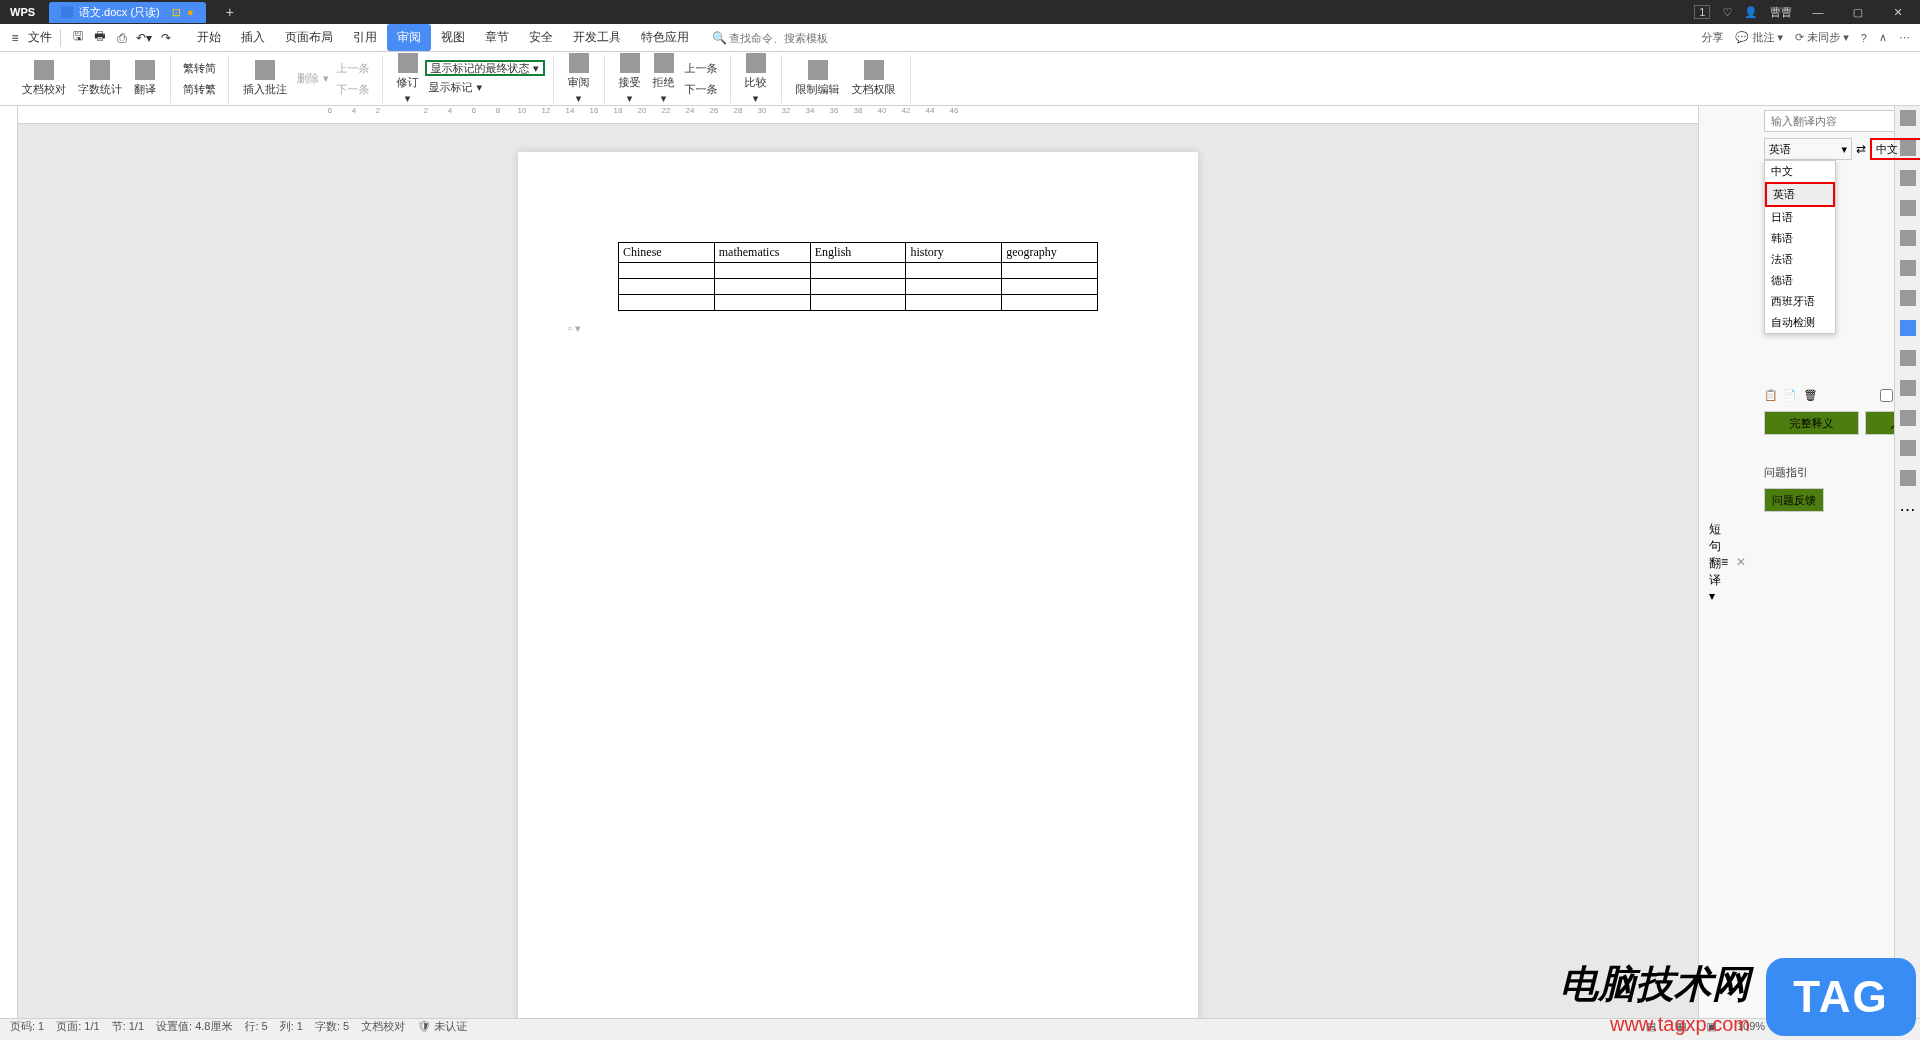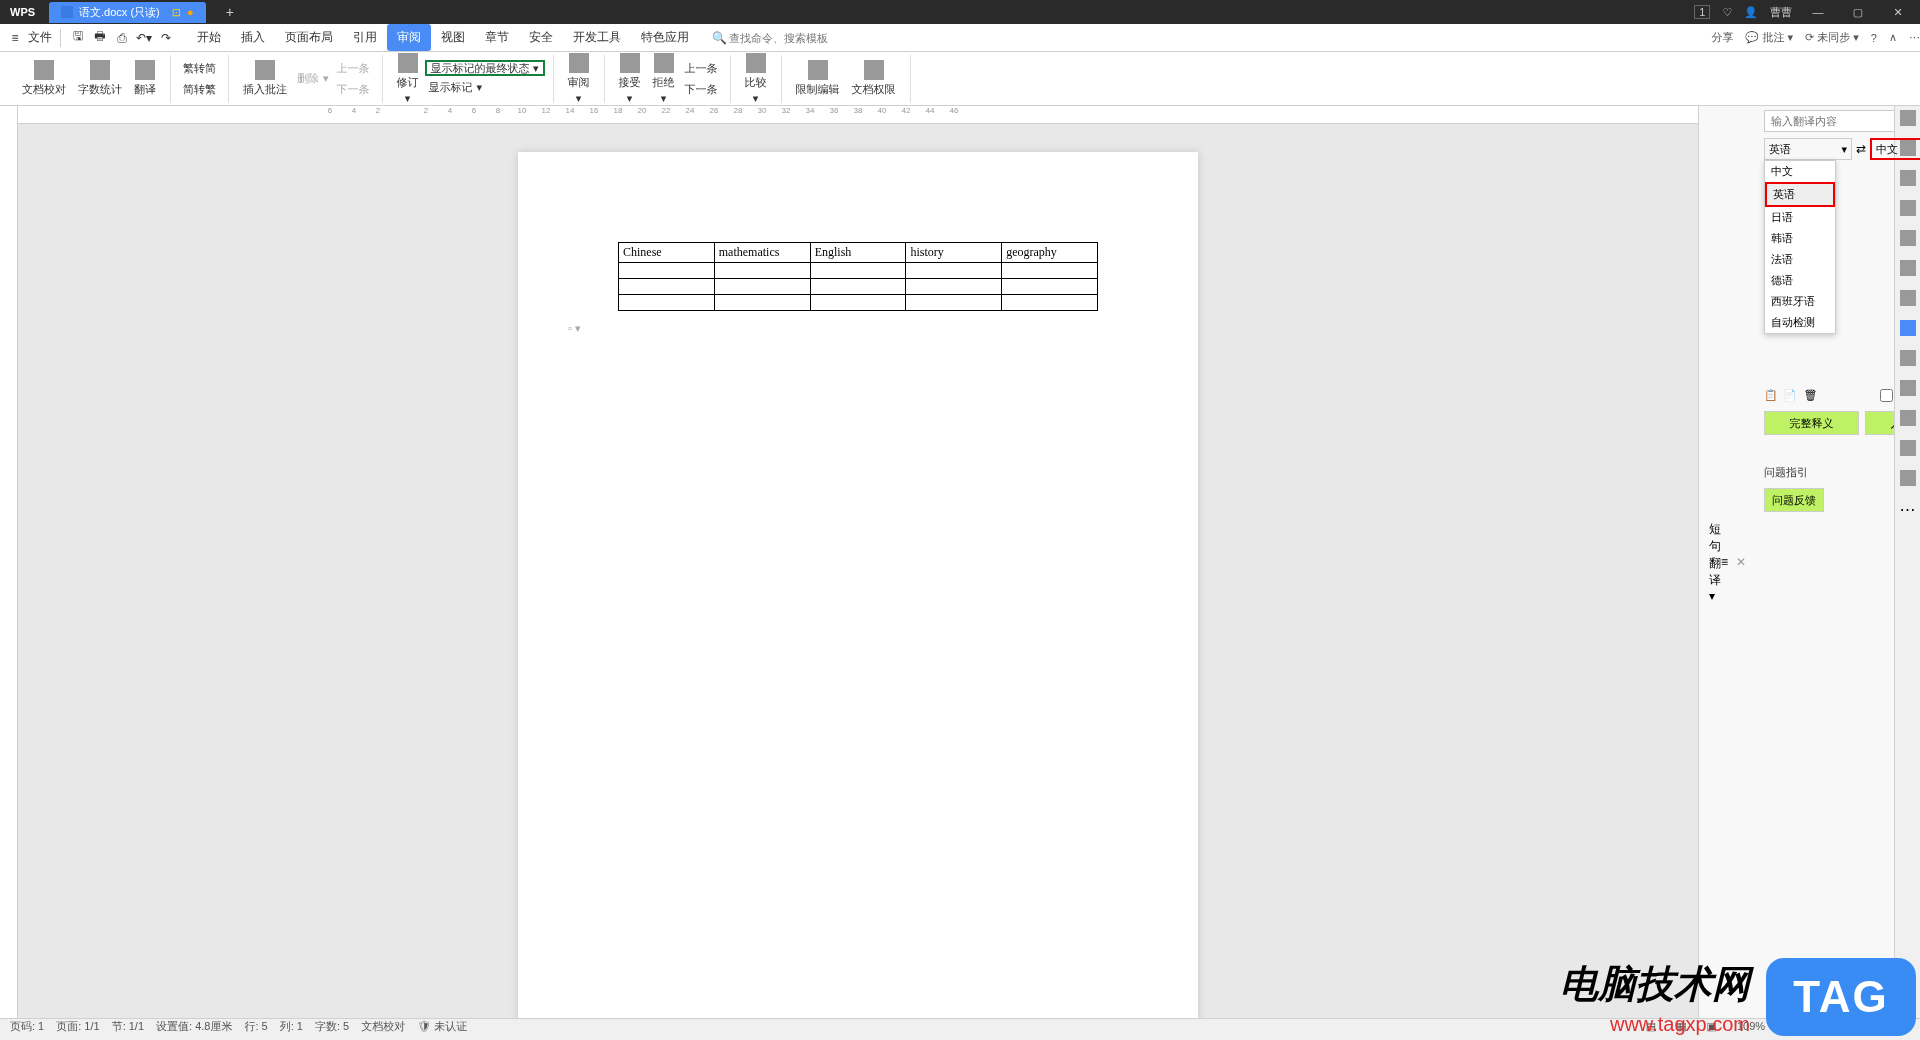--- a/index.html
+++ b/index.html
@@ -17,21 +17,21 @@
 .win-btn { width: 28px; text-align: center; }
 
 
 .menubar { height: 28px; background: #fff; border-bottom: 1px solid #d0d0d0; display: flex; align-items: center; font-size: 12px; color: #333; }
 .menu-left { display: flex; align-items: center; gap: 4px; padding-left: 6px; }
 .menu-icon { width: 18px; height: 18px; display: inline-flex; align-items: center; justify-content: center; cursor: pointer; }
 .menu-sep { width: 1px; height: 18px; background: #d0d0d0; margin: 0 4px; }
 .menu-tabs { display: flex; margin-left: 12px; }
 .menu-tab { padding: 5px 10px; cursor: pointer; }
 .menu-tab.active { background: #4a8cf5; color: #fff; border-radius: 3px; }
-.menu-right { margin-left: auto; display: flex; align-items: center; gap: 12px; font-size: 11px; color: #555; }
+.menu-right { margin-left: auto; display: flex; align-items: center; gap: 12px; padding-right: 10px; font-size: 11px; color: #555; }
 .menu-right span { cursor: pointer; }
 
 
 .ribbon { height: 54px; background: #fff; border-bottom: 1px solid #d0d0d0; display: flex; align-items: center; padding: 0 8px; font-size: 11px; color: #333; }
 .ribbon-group { display: flex; align-items: center; padding: 0 8px; border-right: 1px solid #e0e0e0; height: 48px; }
 .ribbon-btn-lg { display: flex; flex-direction: column; align-items: center; gap: 2px; cursor: pointer; padding: 0 6px; }
 .ribbon-btn-lg .icn { width: 20px; height: 20px; background: #999; }
 .ribbon-btn-sm { display: flex; align-items: center; gap: 4px; padding: 2px 4px; cursor: pointer; }
 .ribbon-vstack { display: flex; flex-direction: column; gap: 2px; }
 .ribbon-select { width: 120px; height: 16px; font-size: 11px; border: 2px solid #15803d; display: flex; align-items: center; padding: 0 4px; justify-content: space-between; }
@@ -61,21 +61,21 @@
 .lang-select.highlight { border: 2px solid #e00; }
 .swap-icon { cursor: pointer; font-size: 12px; }
 .dropdown { position: absolute; top: 22px; left: 0; width: 72px; background: #fff; border: 1px solid #ccc; z-index: 10; box-shadow: 0 2px 6px rgba(0,0,0,0.2); }
 .dropdown-item { padding: 3px 6px; font-size: 11px; cursor: pointer; }
 .dropdown-item.highlight { border: 2px solid #e00; background: #eee; }
 .panel-tools { display: flex; justify-content: space-between; align-items: center; padding: 8px 0; font-size: 11px; margin-top: 220px; }
 .panel-tools-left { display: flex; gap: 6px; }
 .panel-tools-right { display: flex; gap: 6px; align-items: center; }
 .chk { display: flex; align-items: center; gap: 2px; }
 .panel-btns { display: flex; gap: 6px; }
-.panel-btn2 { flex: 1; height: 24px; border: 1px solid #ccc; background: #bef264; font-size: 11px; cursor: pointer; }
+.panel-btn2 { flex: 1; height: 24px; border: 1px solid #ccc; background: #4d7c0f; font-size: 11px; cursor: pointer; }
 .panel-section { margin-top: 30px; }
 .panel-section-title { font-size: 11px; color: #333; margin-bottom: 8px; }
 
 
 .right-bar { width: 26px; background: #f0f0f0; border-left: 1px solid #d0d0d0; display: flex; flex-direction: column; align-items: center; padding-top: 4px; gap: 14px; }
 .right-bar .ic { width: 16px; height: 16px; background: #999; cursor: pointer; }
 .right-bar .ic.active { background: #4a8cf5; }
 
 
 .statusbar { height: 15px; background: #f0f0f0; border-top: 1px solid #d0d0d0; display: flex; align-items: center; font-size: 11px; color: #555; padding: 0 10px; }

